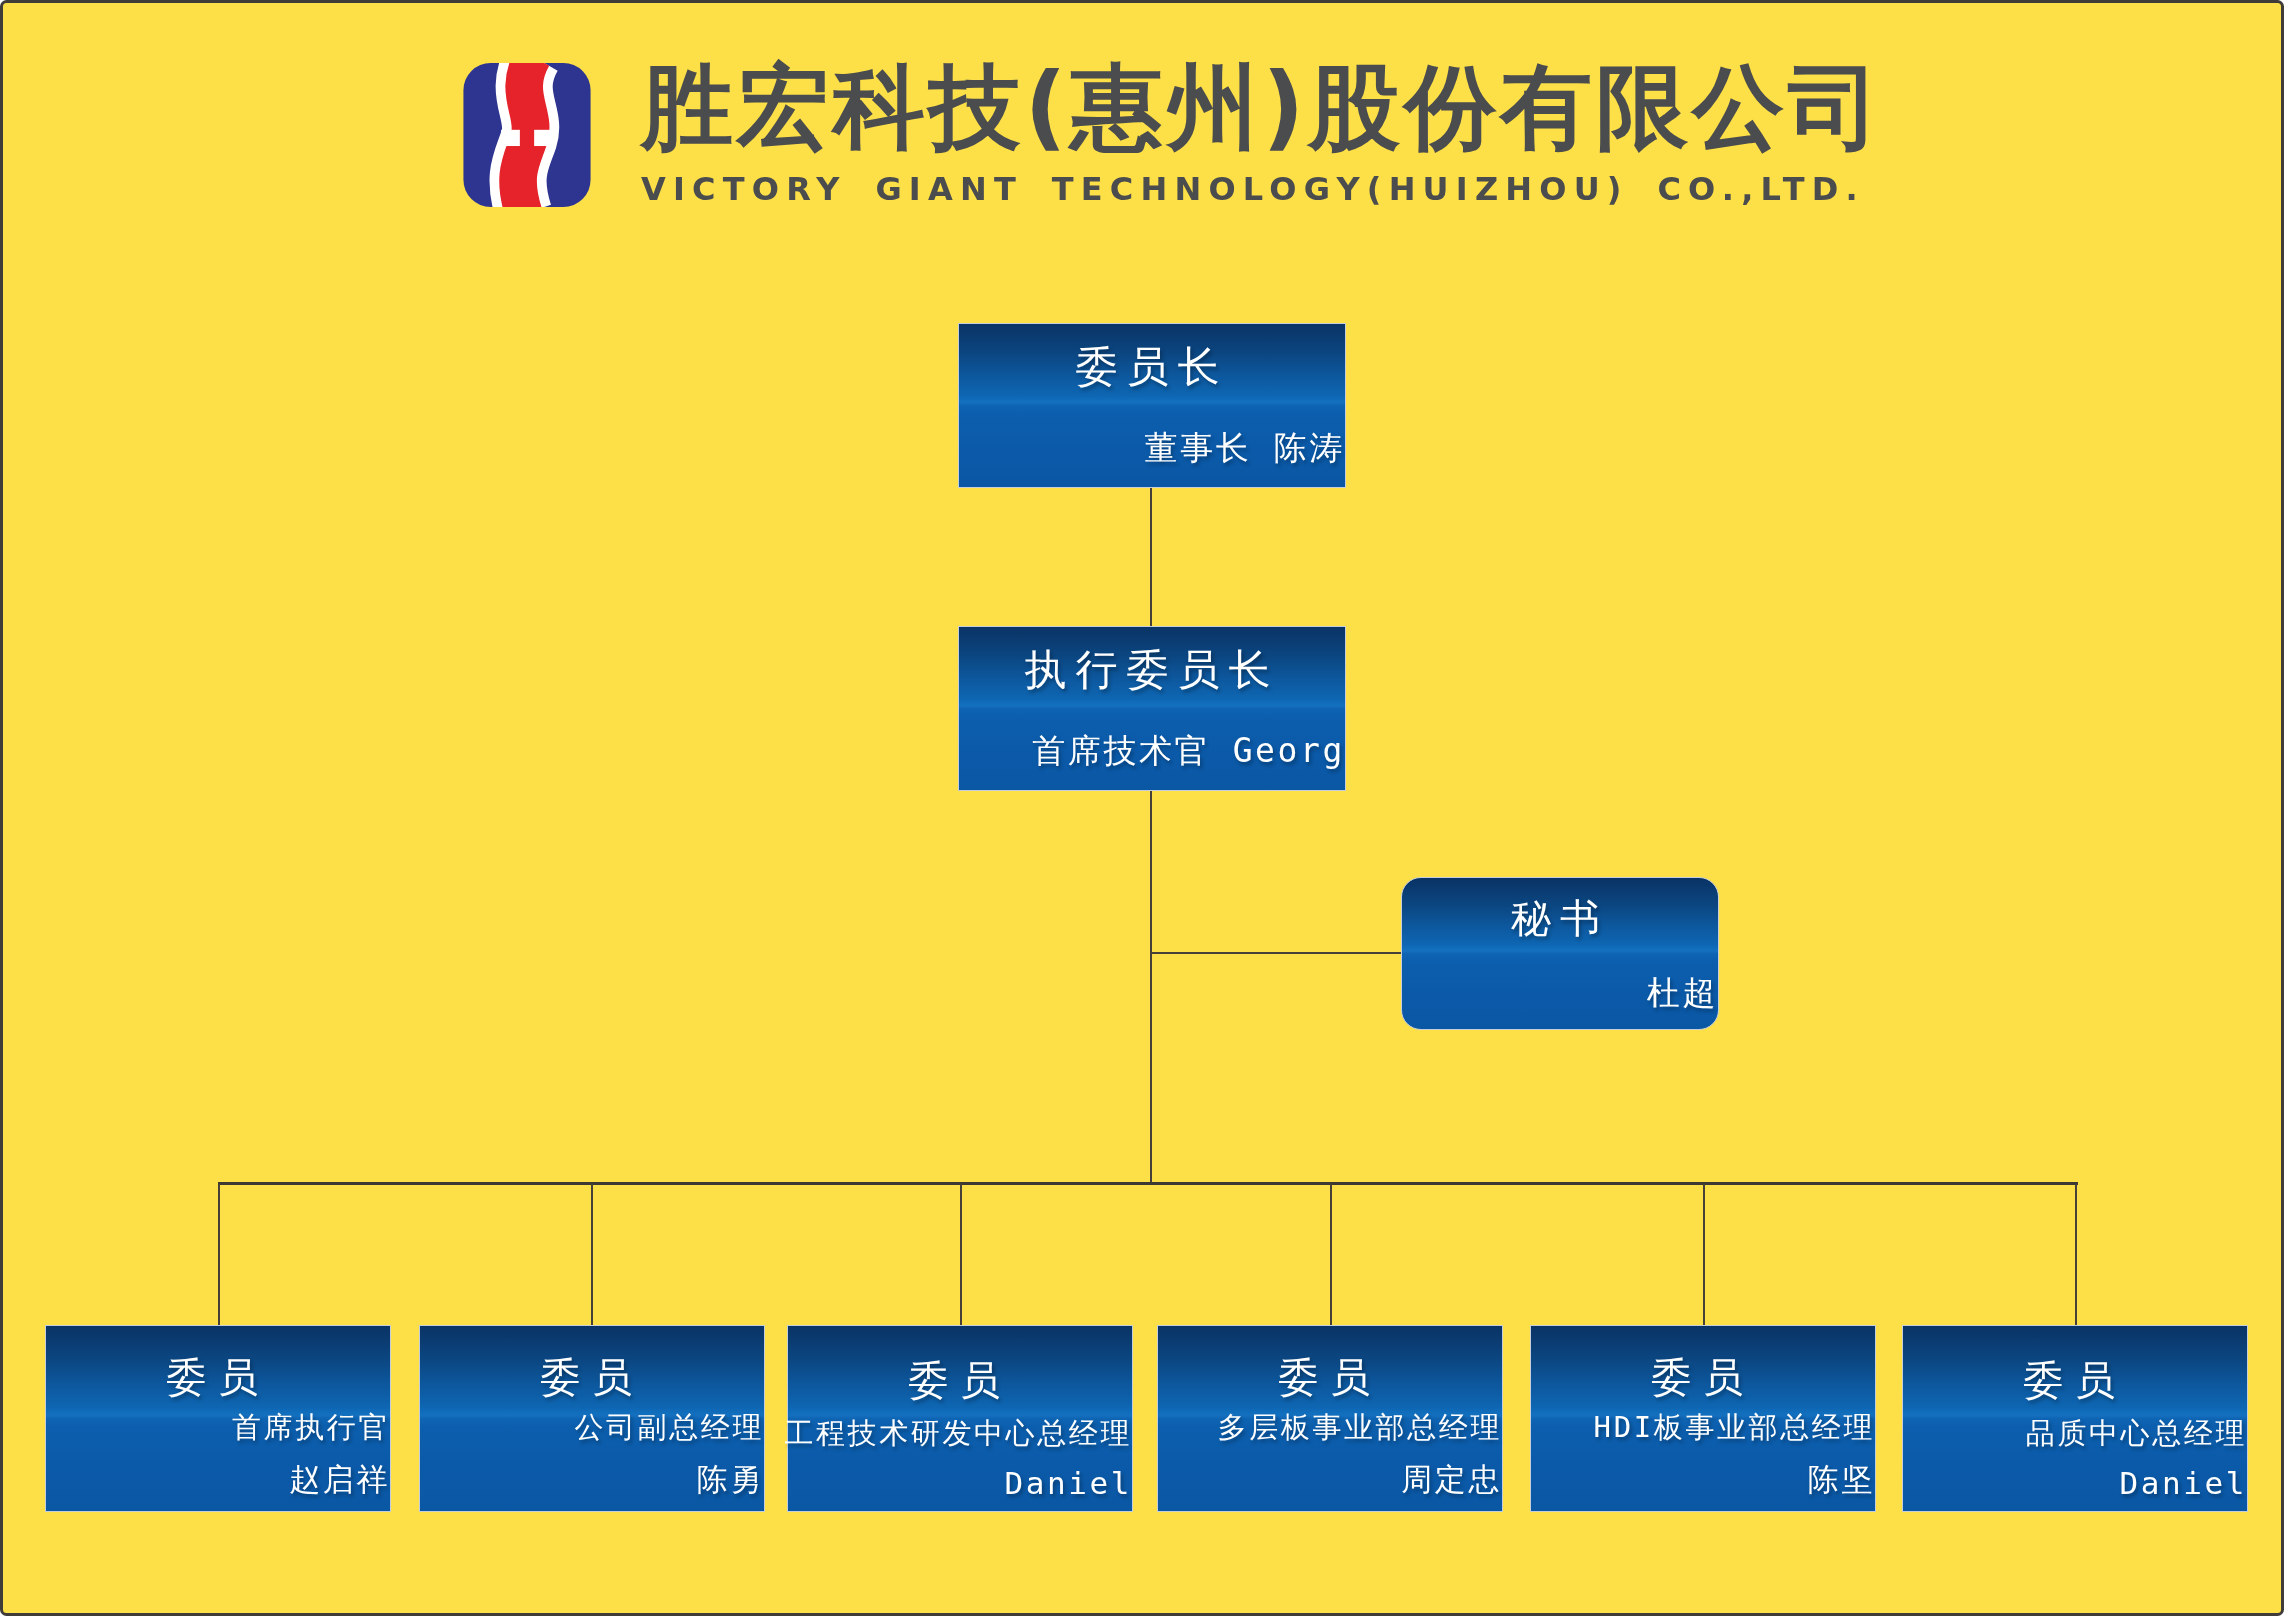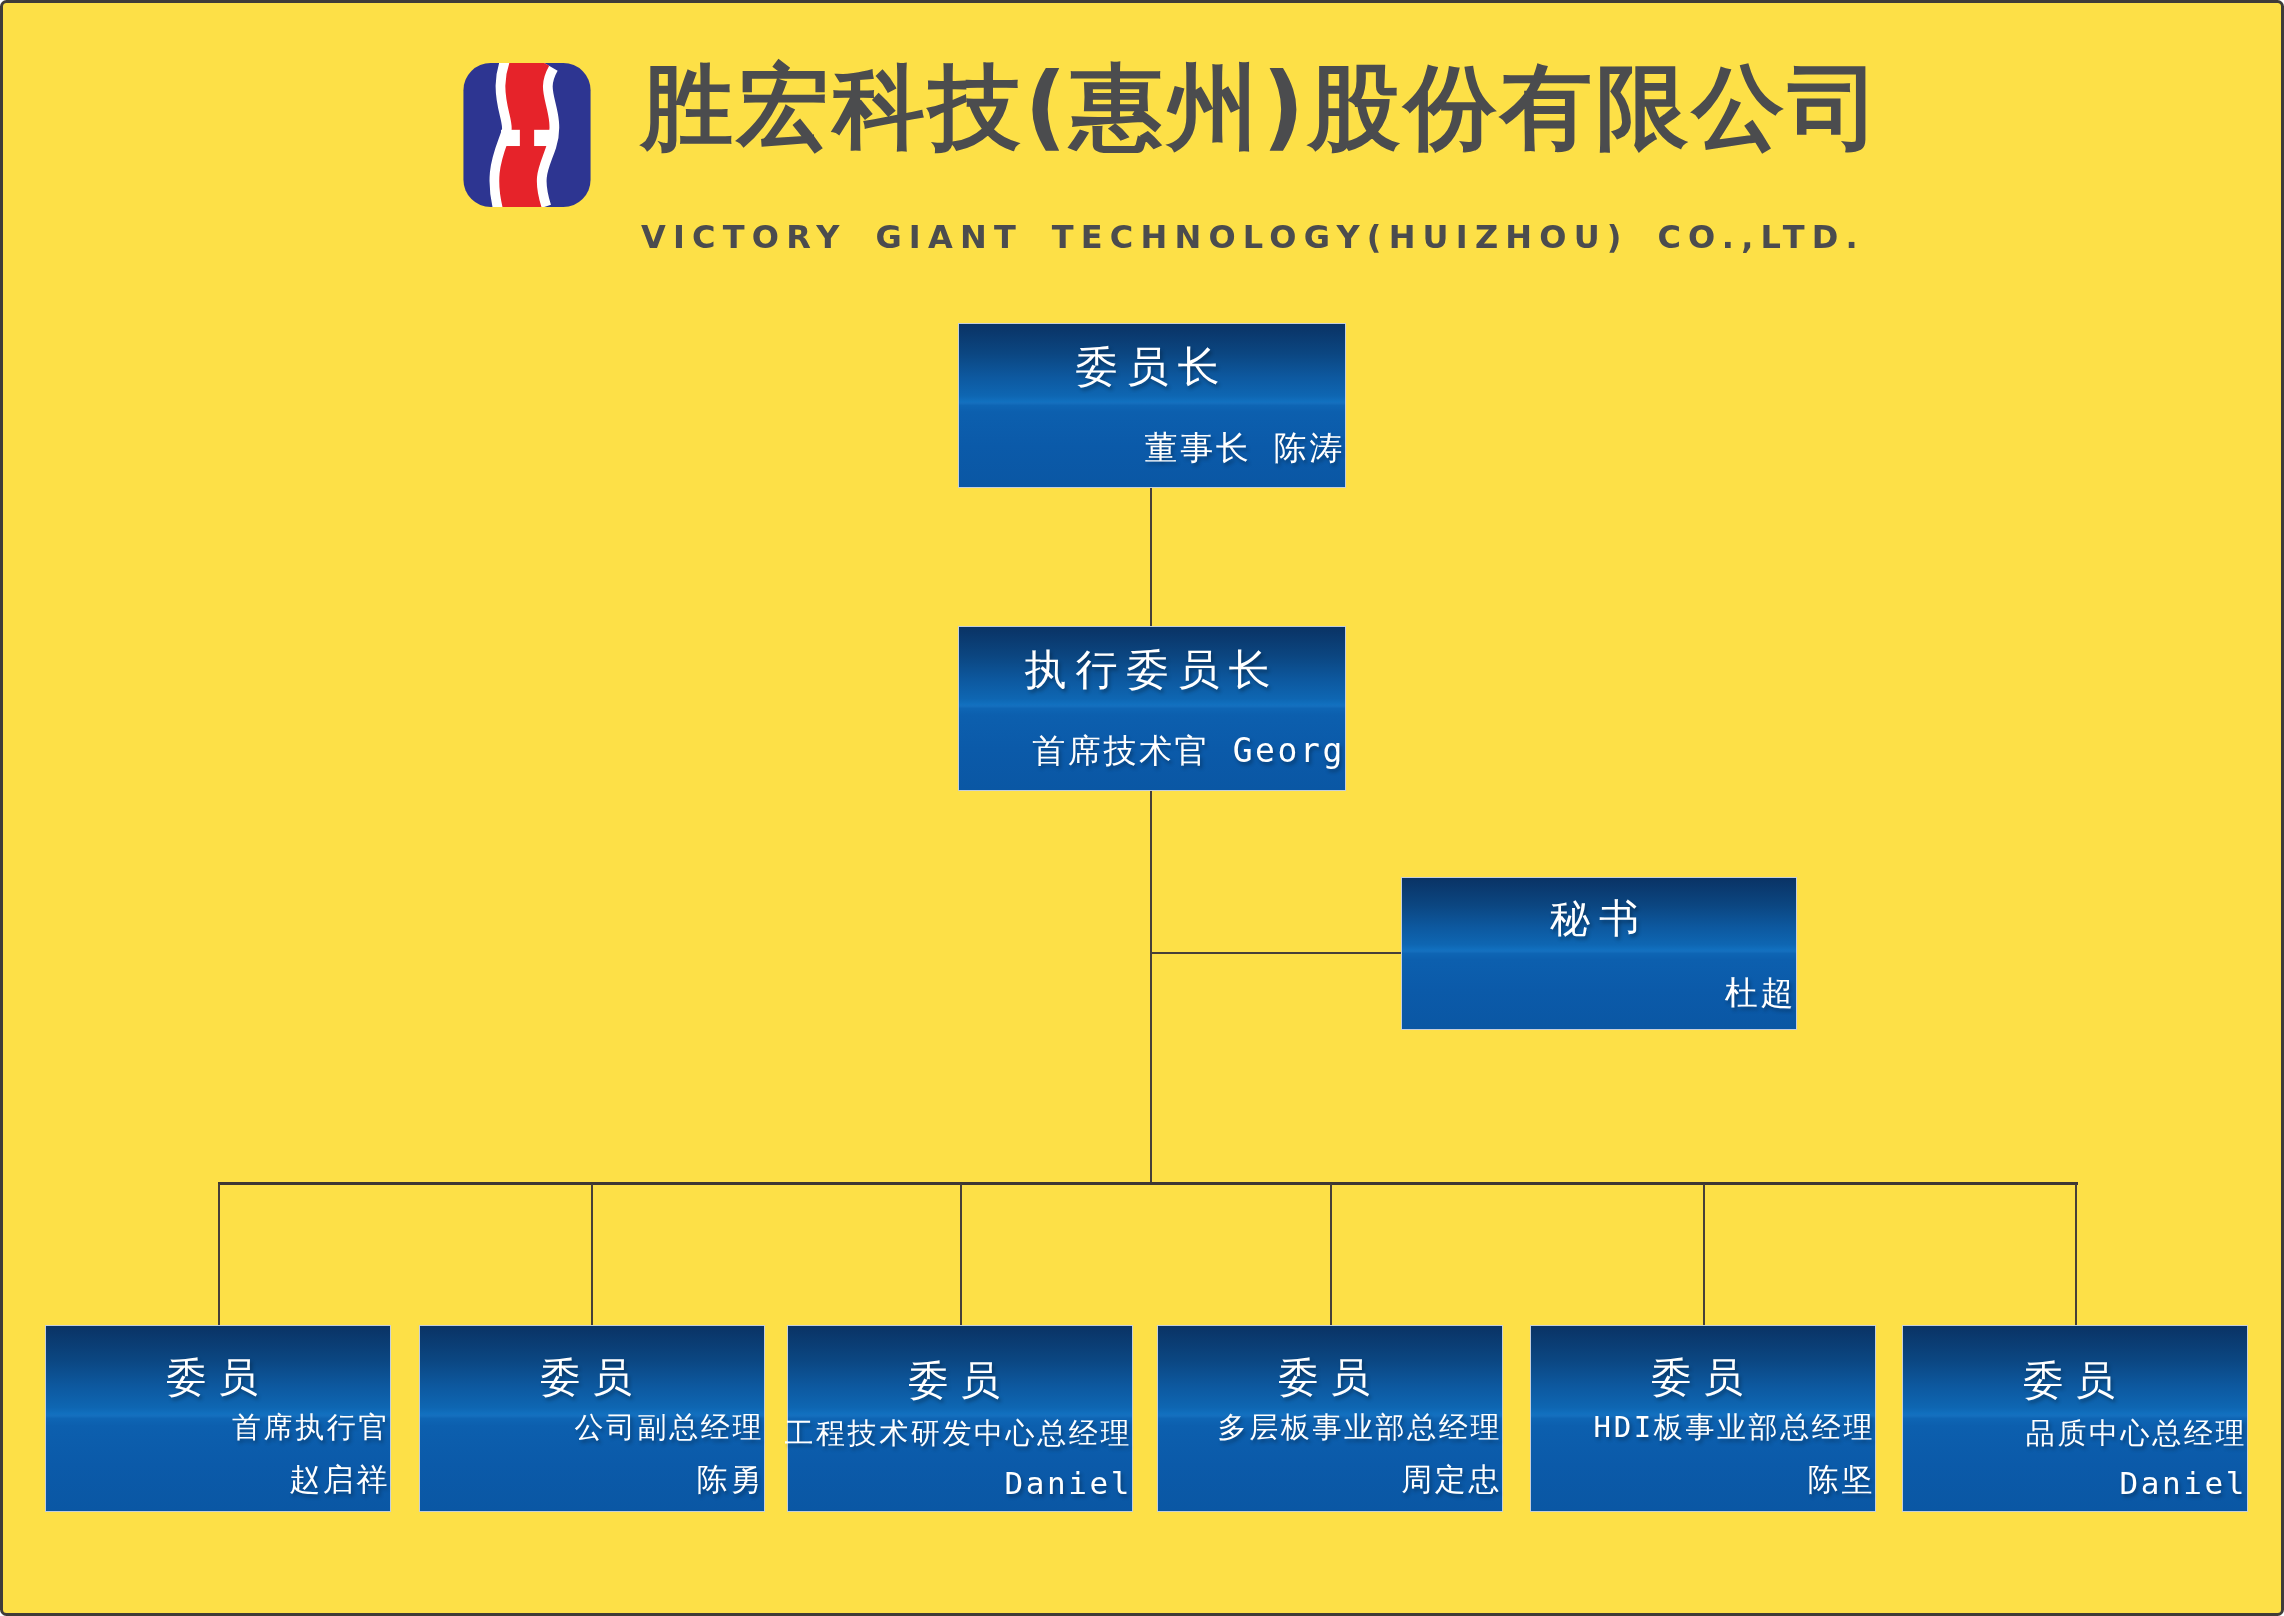--- a/index.html
+++ b/index.html
@@ -9,21 +9,21 @@
           box-sizing:border-box;border:3.3px solid #3f3c39;border-radius:6.5px;
           background:#fde047;overflow:hidden;}
 
   
   .logo{position:absolute;left:460px;top:60px;width:128px;height:144px;}
   .title-zh{position:absolute;left:638px;top:43px;width:1210px;height:124px;
             font-size:92px;font-weight:bold;letter-spacing:3.9px;color:#4b4c4e;
             text-align:center;line-height:124px;white-space:nowrap;}
   .title-en{position:absolute;left:638px;top:167px;width:1210px;height:39px;
             font-size:32px;font-weight:bold;letter-spacing:7.2px;word-spacing:10.4px;
-            color:#4b4c4e;text-align:center;line-height:39px;white-space:nowrap;margin-top:48px;}
+            color:#4b4c4e;text-align:center;line-height:39px;white-space:nowrap;}
 
   
   .connector{position:absolute;background:#474038;}
   .c-v1{left:1147px;top:485px;width:2px;height:139px;}
   .c-v2{left:1147px;top:788px;width:2px;height:393px;}
   .c-branch{left:1149px;top:949px;width:249px;height:2px;}
   .c-long{left:215px;top:1179px;width:1860px;height:3.3px;background:#3e3833;}
   .c-drop{top:1181px;width:2px;height:141px;}
   .c-d1{left:215px;} .c-d2{left:588px;} .c-d3{left:957px;}
   .c-d4{left:1327px;} .c-d5{left:1700px;} .c-d6{left:2072px;}
@@ -39,21 +39,21 @@
   .box-title{display:flex;align-items:center;justify-content:center;
              font-weight:normal;text-shadow:2px 2.6px 3.9px rgba(0,0,0,.30);
              white-space:nowrap;}
   .box-body{display:flex;flex-direction:column;align-items:flex-end;justify-content:center;
             text-shadow:2px 2.6px 3.9px rgba(0,0,0,.30);}
   .box-line{font-family:"DejaVu Sans Mono","Liberation Mono",monospace;
             white-space:nowrap;letter-spacing:2.6px;}
 
   #box-chairman{left:955px;top:320px;width:388px;height:165px;}
   #box-exec{left:955px;top:623px;width:388px;height:165px;}
-  #box-secretary{left:1398px;top:874px;width:396px;height:153px;}
+  #box-secretary{left:1398px;top:874px;width:318px;height:153px;border-radius:20px;}
   #box-chairman .box-title,#box-exec .box-title{height:53%;font-size:42px;letter-spacing:9px;}
   #box-chairman .box-body,#box-exec .box-body{height:47%;font-size:33px;}
   #box-secretary .box-title{height:53%;font-size:40px;letter-spacing:9px;}
   #box-secretary .box-body{height:47%;font-size:33px;}
 
   .member{top:1322px;width:346px;height:187px;}
   #box-m1{left:42px;} #box-m2{left:416px;} #box-m3{left:784px;}
   #box-m4{left:1154px;} #box-m5{left:1527px;} #box-m6{left:1899px;}
   .member .box-title{height:45%;font-size:40px;letter-spacing:11.7px;padding-top:20px;}
   .member .box-body{height:55%;font-size:29px;gap:10.4px;padding-bottom:10.4px;}

